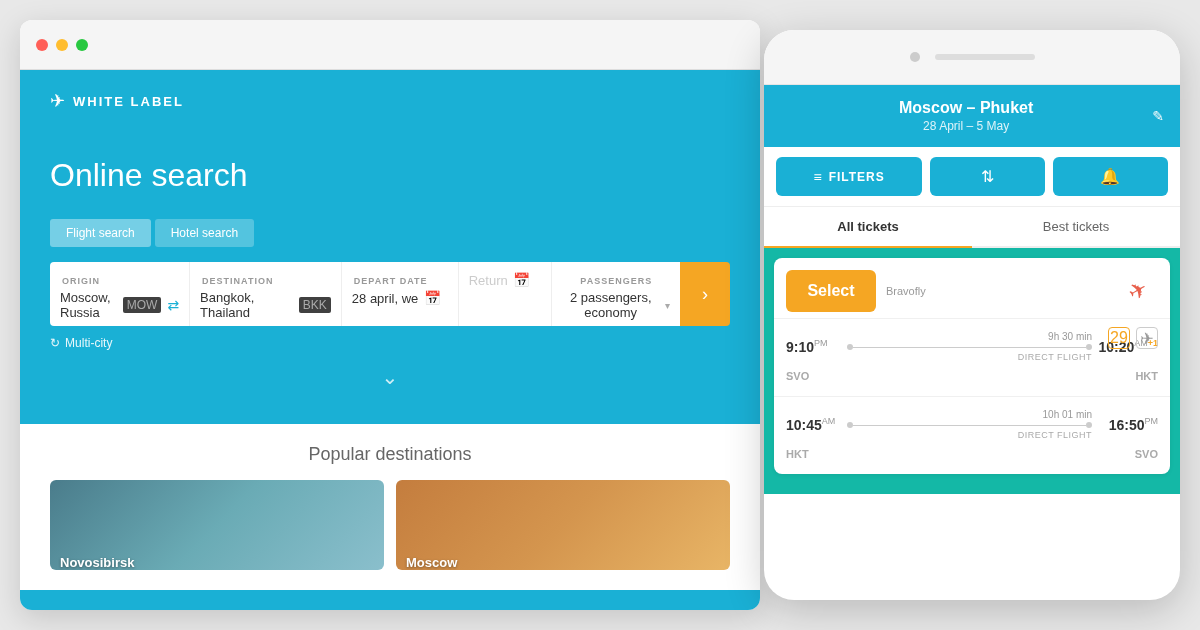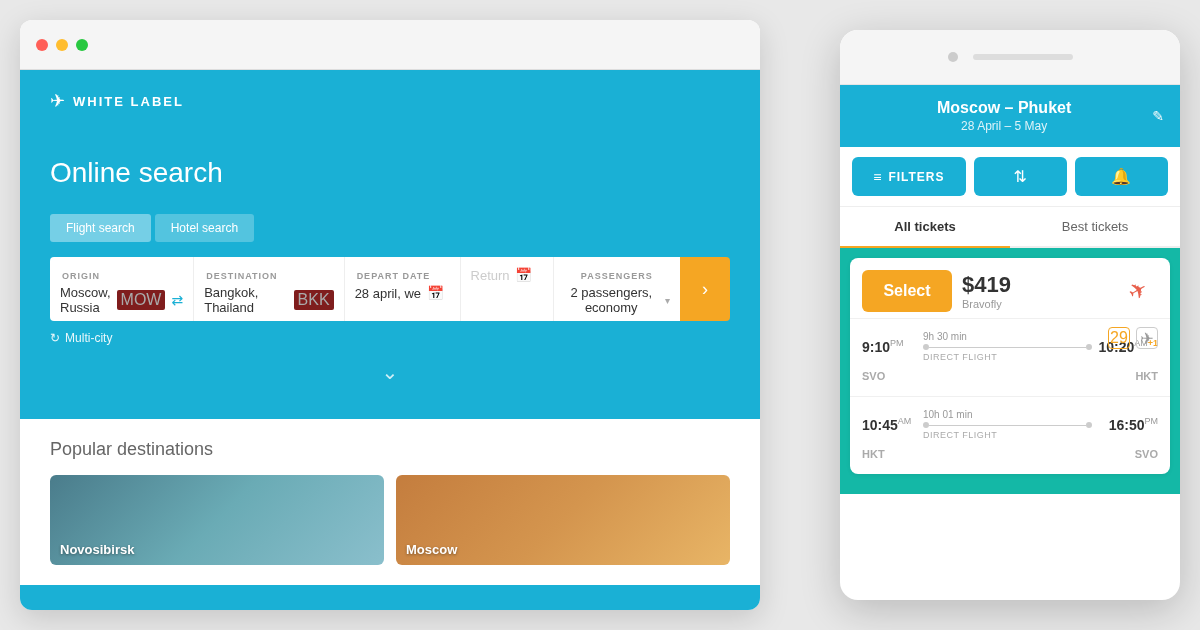--- a/index.html
+++ b/index.html
@@ -86,21 +86,21 @@
       letter-spacing: 2px;
       color: #fff;
     }
 
     .hero-section {
       background: #1ab0d5;
       padding: 30px 30px 20px;
     }
 
     .hero-title {
-      font-size: 28px;
+      font-size: 32px;
       color: #fff;
       font-weight: 300;
       margin-bottom: 25px;
     }
 
     .search-tabs {
       display: flex;
       gap: 0;
       margin-bottom: 15px;
     }
@@ -155,23 +155,23 @@
     .form-value {
       display: flex;
       align-items: center;
       padding: 2px 10px 6px;
       gap: 6px;
       font-size: 13px;
       color: #333;
     }
 
     .form-badge {
-      font-size: 16px;
+      font-size: 12px;
       color: #aaa;
-      background: #7f1d1d;
+      background: #404040;
       border-radius: 2px;
       padding: 1px 4px;
     }
 
     .form-icon {
       color: #1ab0d5;
       font-size: 14px;
     }
 
     .destination-group {
@@ -223,21 +223,21 @@
       font-size: 20px;
       padding: 15px;
     }
 
     .popular-section {
       background: #fff;
       padding: 20px 30px;
     }
 
     .popular-title {
-      text-align: left;
+      text-align: center;
       font-size: 18px;
       color: #666;
       font-weight: 300;
       margin-bottom: 15px;
     }
 
     .destination-cards {
       display: flex;
       gap: 12px;
     }
@@ -256,37 +256,37 @@
       display: flex;
       align-items: flex-end;
     }
 
     .novosibirsk-bg { background: linear-gradient(135deg, #4a7c8b, #6aabb5, #8abfcc); }
     .moscow-bg { background: linear-gradient(135deg, #c47d3e, #d4954e, #e8b566); }
     .ekaterinburg-bg { background: linear-gradient(135deg, #3a7a4a, #5a9a6a, #7ab588); }
 
     .dest-label {
       position: absolute;
-      bottom: 8px;
+      bottom: 0;
       left: 10px;
       color: #fff;
       font-size: 13px;
       font-weight: 600;
       text-shadow: 0 1px 3px rgba(0,0,0,0.4);
     }
 
     
     .mobile-phone {
       position: absolute;
       right: 20px;
       top: 30px;
-      width: 340px;
+      width: 416px;
       height: 570px;
       background: #fff;
-      border-radius: 18px;
+      border-radius: 30px;
       box-shadow: 0 10px 40px rgba(0,0,0,0.2);
       overflow: hidden;
     }
 
     .phone-chrome {
       height: 55px;
       background: #f5f5f5;
       display: flex;
       align-items: center;
       justify-content: center;
@@ -520,21 +520,21 @@
     .flight-plus {
       font-size: 9px;
       color: #f5a623;
       vertical-align: super;
     }
 
     .flight-line {
       flex: 1;
       display: flex;
       flex-direction: column;
-      align-items: flex-start;
+      align-items: flex-end;
       gap: 2px;
     }
 
     .flight-duration {
       font-size: 10px;
       color: #999;
     }
 
     .flight-track {
       width: 100%;
@@ -713,21 +713,20 @@
         <div class="mobile-tab">Best tickets</div>
       </div>
 
       <div class="tickets-list">
 
         <div class="ticket-card">
 
           <div class="ticket-top">
             <button class="select-btn">Select</button>
             <div class="ticket-price-info">
-              <div class="ticket-price">$419</div>
               <div class="ticket-provider">Bravofly</div>
             </div>
             <div class="airline-logo">
               <span class="airline-plane">✈</span>
             </div>
           </div>
 
           <div class="ticket-segment">
             <div class="segment-icons">
               <div class="seg-icon orange">

